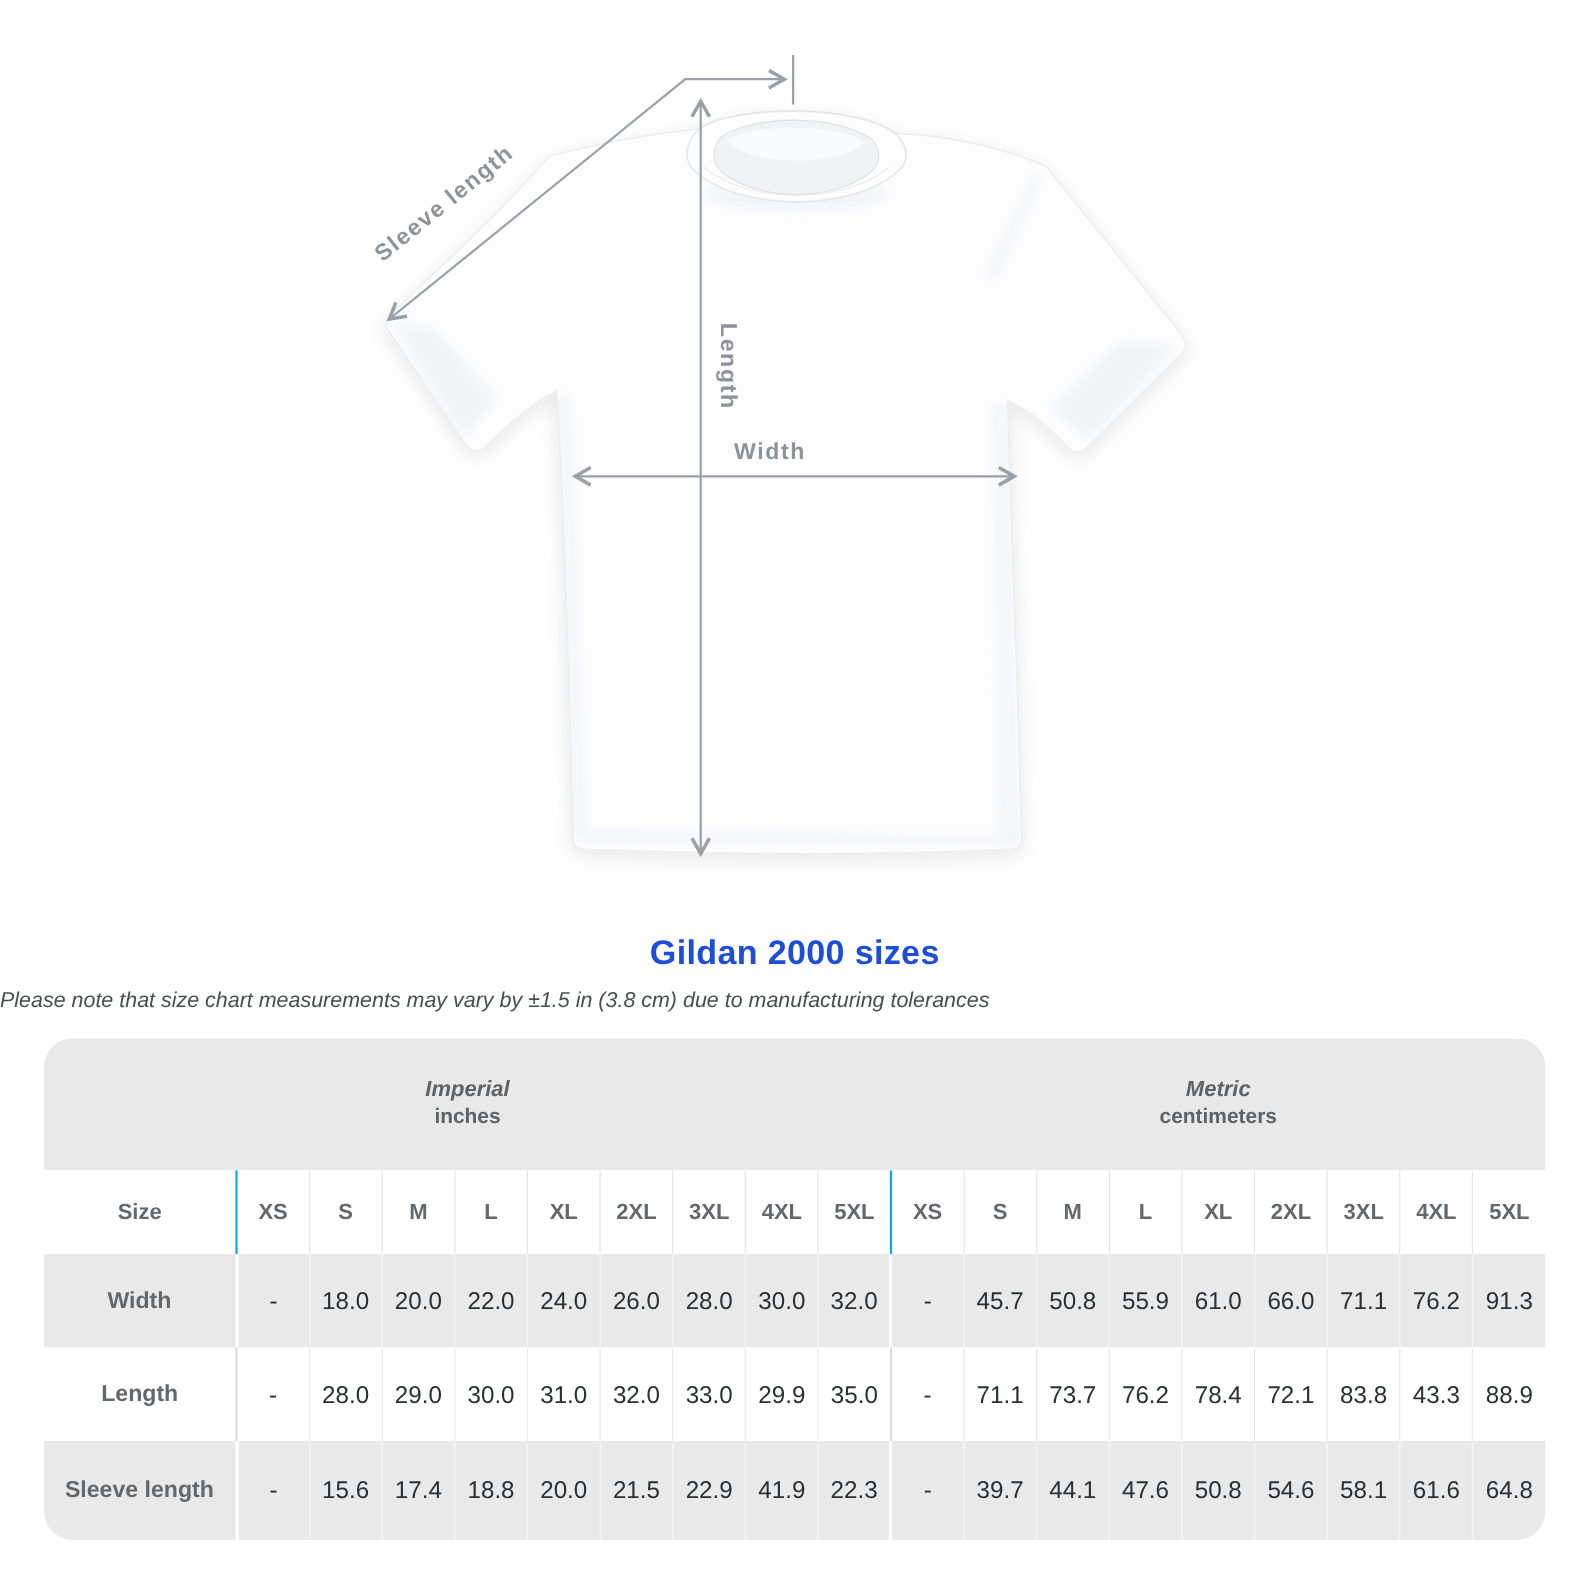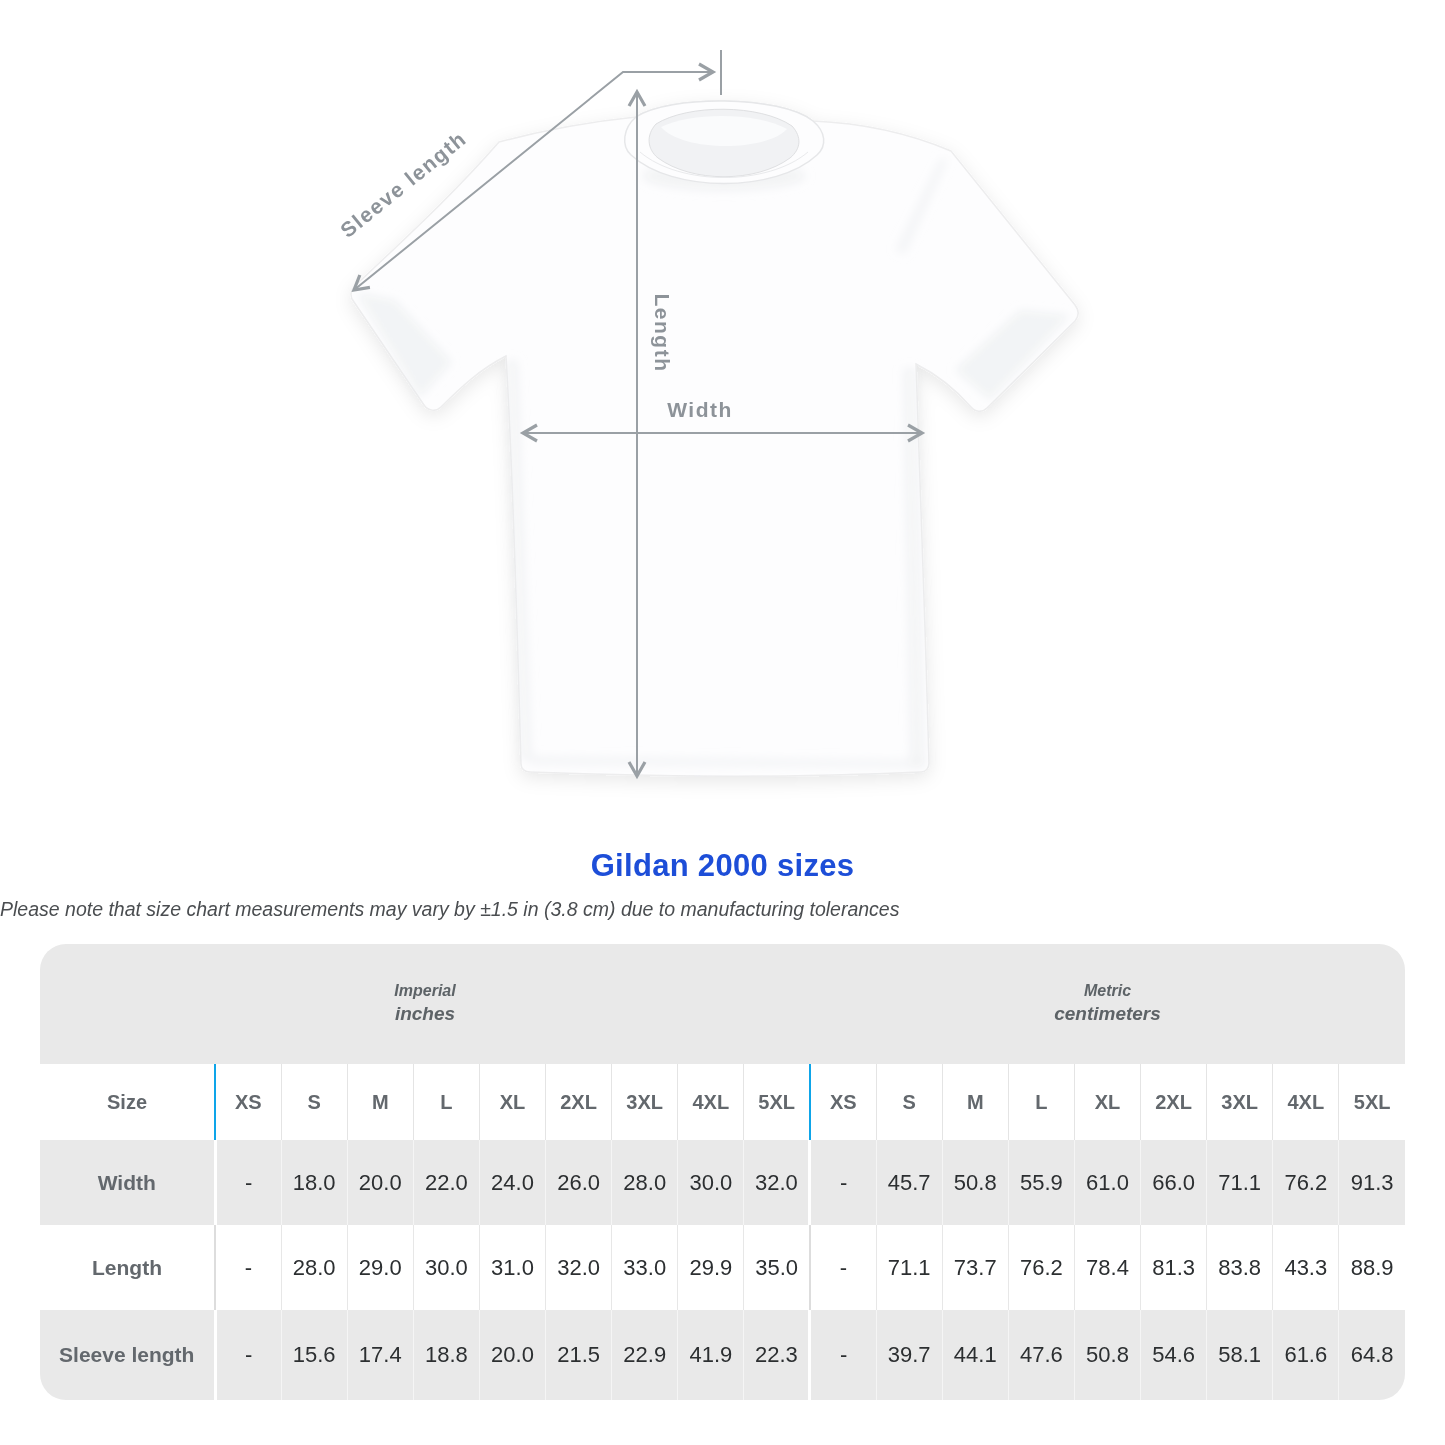--- a/index.html
+++ b/index.html
@@ -23,22 +23,22 @@
   }
   .size-table-wrap{
     position:absolute;left:40px;top:944px;width:1365px;
     border-radius:26px;overflow:hidden;background:#ffffff;
   }
   table.size-table{border-collapse:collapse;table-layout:fixed;width:100%;}
   .size-table col.label-col{width:175px;}
   .size-table th,.size-table td{padding:0;text-align:center;vertical-align:middle;}
   
   .unit-row th{background:#e9e9e9;height:120px;}
-  .unit-name{font-size:16px;font-weight:bold;font-style:italic;color:#5d6367;line-height:1.25;}
-  .unit-sub{font-size:19px;font-style:italic;color:#5d6367;line-height:1.4;}
+  .unit-name{font-size:20px;font-weight:bold;font-style:italic;color:#5d6367;line-height:1.25;}
+  .unit-sub{font-size:19px;color:#5d6367;line-height:1.4;}
   
   .size-row th{background:#ffffff;height:76px;font-size:20px;font-weight:bold;color:#63686d;}
   .size-row th.size-h{border-left:1px solid #e4e4e4;}
   .size-row th.size-h.group-start{border-left:2px solid #0ea5e9;}
   
   .row-gray th,.row-gray td{background:#e9e9e9;height:85px;}
   .row-white th,.row-white td{background:#ffffff;height:85px;}
   .row-last th,.row-last td{height:90px;}
   .size-table td{font-size:22px;color:#2c2f31;}
   .row-white td{border-left:1px solid #e7e7e7;}
@@ -192,21 +192,21 @@
             <td>31.0</td>
             <td>32.0</td>
             <td>33.0</td>
             <td>29.9</td>
             <td>35.0</td>
             <td class="group-start">-</td>
             <td>71.1</td>
             <td>73.7</td>
             <td>76.2</td>
             <td>78.4</td>
-            <td>81.3</td>
+            <td>72.1</td>
             <td>83.8</td>
             <td>43.3</td>
             <td>88.9</td>
           </tr>
           <tr class="row-gray row-last">
             <th class="rowlabel">Sleeve length</th>
             <td class="group-start">-</td>
             <td>15.6</td>
             <td>17.4</td>
             <td>18.8</td>

